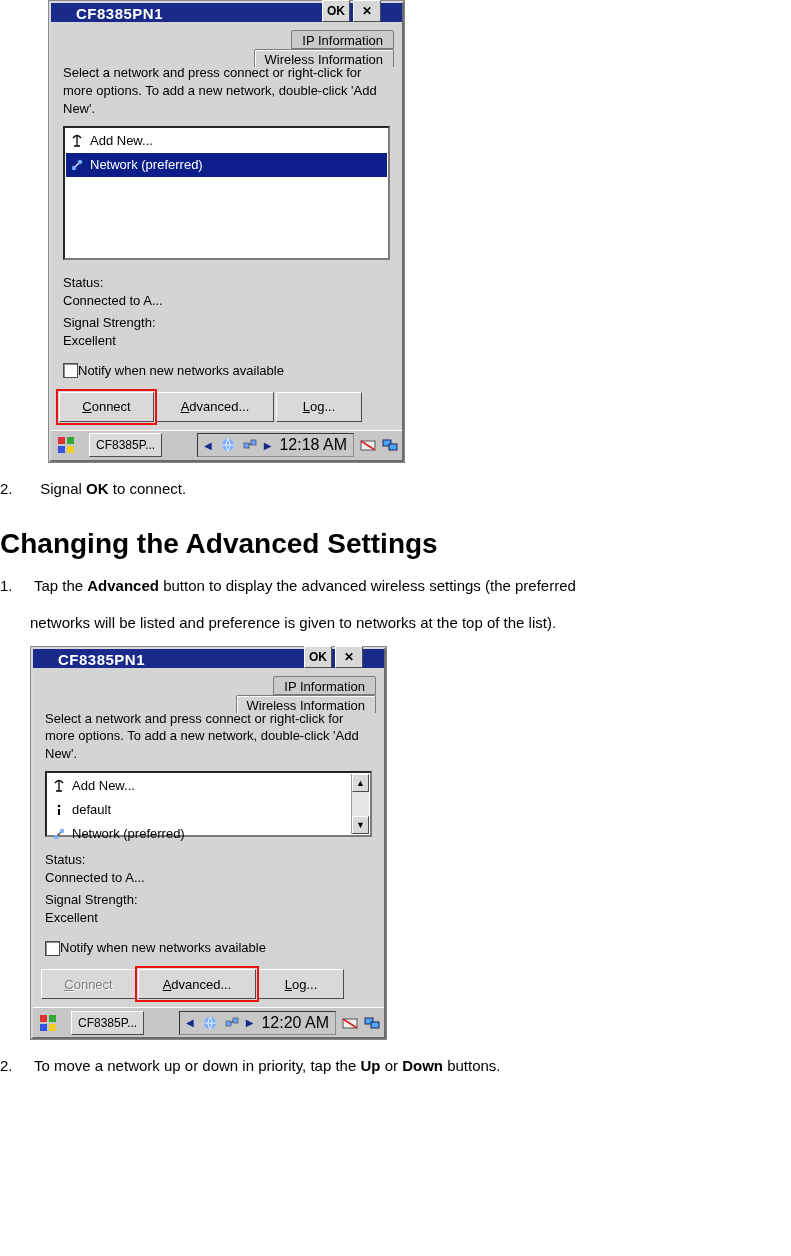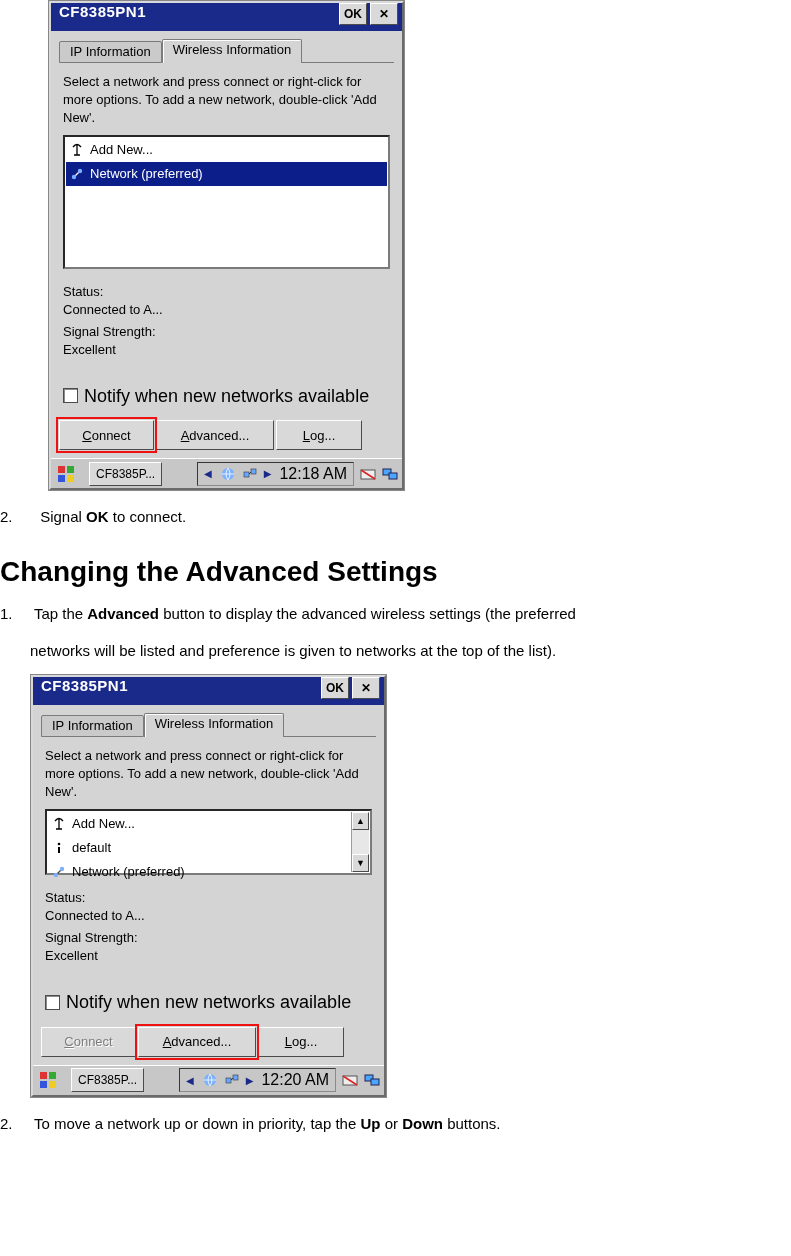--- a/index.html
+++ b/index.html
@@ -13,28 +13,28 @@
   .doc-step { margin: 12px 0 24px 0; padding-left: 0; font-size: 15px; line-height: 1.8; }
   .doc-step .num { display: inline-block; width: 36px; }
   .doc-step .indented { margin-left: 36px; display: block; }
   .doc-step b { font-weight: bold; }
   .doc-heading { font-size: 28px; font-weight: bold; margin: 26px 0 10px 0; }
 
   
   .ce-wrap { width: 357px; margin-left: 48px; border: 1px solid #888; background: #c7c7c7; font-family: Tahoma, Arial, sans-serif; }
   .ce-inner { border: 2px solid #d9d9d9; border-right-color:#6b6b6b; border-bottom-color:#6b6b6b; }
 
-  .titlebar { height: 28px; background: linear-gradient(#1a2a8a,#1a2a8a); display:flex; align-items:flex-start; padding: 0 4px; color:#fff; font-weight:bold; font-size:15px; }
+  .titlebar { height: 19px; background: linear-gradient(#1a2a8a,#1a2a8a); display:flex; align-items:flex-end; padding: 0 21px; color:#fff; font-weight:bold; font-size:15px; }
   .titlebar .title-text { flex:1; padding-left:4px; letter-spacing:0.5px; }
   .titlebtn { height:22px; min-width:28px; background:#d9d9d9; border:1px solid #fff; border-right-color:#4b4b4b; border-bottom-color:#4b4b4b; color:#000; font-size:12px; font-weight:bold; display:flex; align-items:center; justify-content:center; margin-left:3px; padding:0 4px; }
   .titlebtn.close::before { content:"✕"; font-size:12px; }
 
   .client { background:#d4d4d4; }
 
-  .tabsrow { display:flex; align-items:flex-end; padding: 6px 8px 0 8px; height:32px; }
+  .tabsrow { display:flex; align-items:flex-end; padding: 6px 8px 0 8px; height:32px;flex-direction:column; }
   .ce-tab { height:24px; padding: 2px 10px 0 10px; font-size:13px; background:#d4d4d4; border:1px solid #7b7b7b; border-bottom:none; border-top-left-radius:2px; border-top-right-radius:2px; position:relative; }
   .ce-tab.inactive { background:#cacaca; border-bottom:1px solid #7b7b7b; height:22px; margin-top:2px; }
   .ce-tab.active { z-index:2; background:#d4d4d4; box-shadow: inset 1px 1px 0 #fff; }
   .tab-divider { flex:1; height:1px; border-bottom:1px solid #7b7b7b; align-self:flex-end; margin-bottom:0; }
 
   .tabbody { padding: 10px 12px 8px 12px; font-size:13px; line-height:1.38; }
   .help-text { margin-bottom:8px; }
 
   .listbox { background:#fff; border:2px inset #7b7b7b; height:134px; padding:1px; display:flex; }
   .list-inner { flex:1; }
@@ -42,21 +42,21 @@
   .list-row .li-icon { width:14px; height:14px; display:inline-flex; align-items:center; justify-content:center; font-size:12px; }
   .list-row.selected { background:#0b1e8a; color:#fff; }
   .scrollbar { width:18px; background:#d4d4d4; display:flex; flex-direction:column; border-left:1px solid #9c9c9c; }
   .scrollbtn { height:18px; background:#d9d9d9; border:1px solid #fff; border-right-color:#4b4b4b; border-bottom-color:#4b4b4b; display:flex; align-items:center; justify-content:center; font-size:9px; }
   .scrolltrack { flex:1; background:#e7e7e7; }
 
   .status-grid { margin-top:14px; font-size:13px; }
   .status-row { display:flex; margin-bottom:4px;flex-direction:column; }
   .status-label { width:132px; }
 
-  .check-row { margin-top:25px; display:flex; align-items:center; gap:6px; font-size:18px; }
+  .check-row { margin-top:12px; display:flex; align-items:center; gap:0; font-size:13px; }
   .ce-check { width:15px; height:15px; background:#fff; border:1px solid #4b4b4b; box-shadow: inset 1px 1px 0 #8b8b8b; }
 
   .buttonrow { display:flex; padding: 4px 8px 8px 8px; gap:2px; }
   .ce-button { height:30px; background:#d9d9d9; border:1px solid #fff; border-right-color:#4b4b4b; border-bottom-color:#4b4b4b; font-size:13px; display:flex; align-items:center; justify-content:center; padding:0 6px; }
   .ce-button.disabled { color:#7d7d7d; text-shadow: 1px 1px 0 #fff; }
   .ce-button .ul { text-decoration: underline; }
   .btn-connect { width:95px; }
   .btn-adv { width:118px; }
   .btn-log { width:86px; }
 

